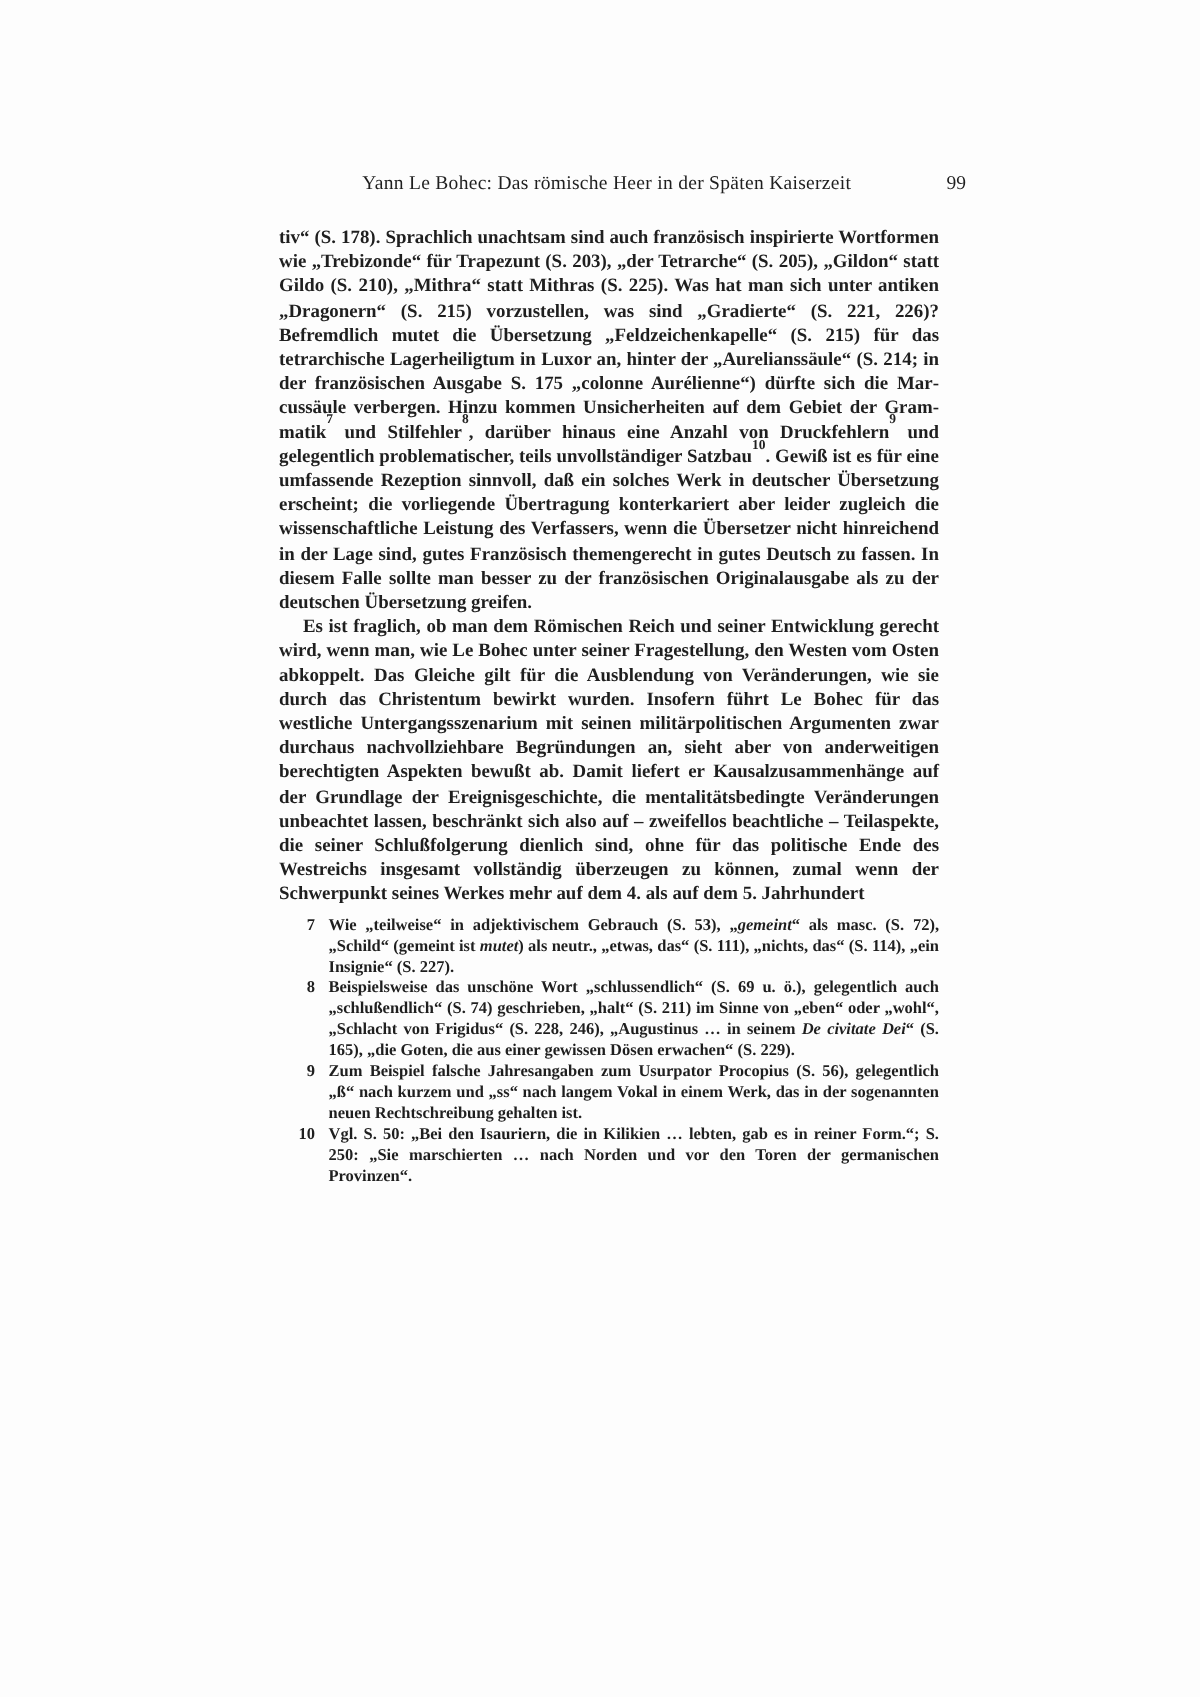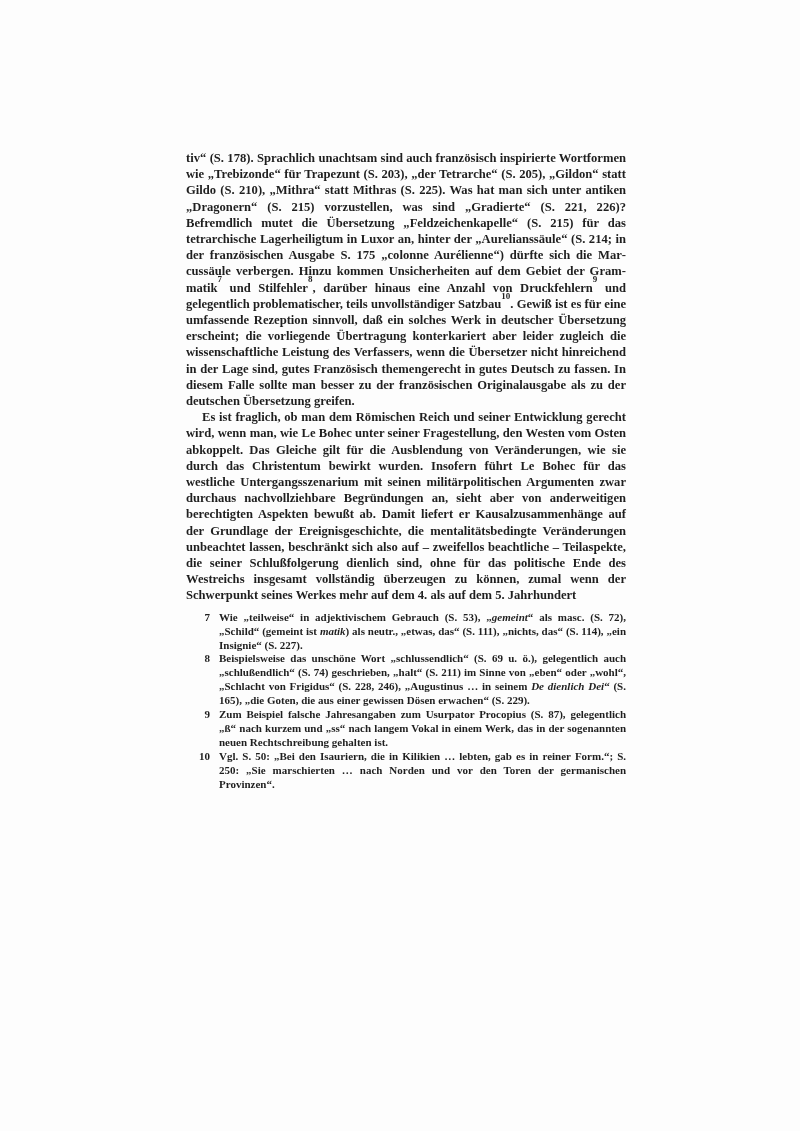--- a/index.html
+++ b/index.html
@@ -74,37 +74,41 @@
     flex: 1;
     margin-left: 9px;
     text-align: justify;
   }
   em { font-style: italic; }
 </style>
 </head>
 <body>
 
 <div class="page">
+  <div class="header">
+    <span class="running-title">Yann Le Bohec: Das römische Heer in der Späten Kaiserzeit</span>
+    <span class="page-number">99</span>
+  </div>
   <div class="content">
     <div class="body-text">
         <div class="paragraph"><span>tiv“ (S. 178). Sprachlich unachtsam sind auch französisch inspirierte Wortfor­men wie „Trebizonde“ für Trapezunt (S. 203), „der Tetrarche“ (S. 205), „Gil­don“ statt Gildo (S. 210), „Mithra“ statt Mithras (S. 225). Was hat man sich unter antiken „Dragonern“ (S. 215) vorzustellen, was sind „Gradierte“ (S. 221, 226)? Befremdlich mutet die Übersetzung „Feldzeichenkapelle“ (S. 215) für das tetrarchische Lagerheiligtum in Luxor an, hinter der „Aurelianssäule“ (S. 214; in der französischen Ausgabe S. 175 „colonne Aurélienne“) dürfte sich die Mar­cussäule verbergen. Hinzu kommen Unsicherheiten auf dem Gebiet der Gram­matik</span><sup>7</sup><span> und Stilfehler</span><sup>8</sup><span>, darüber hinaus eine Anzahl von Druckfehlern</span><sup>9</sup><span> und gelegentlich problematischer, teils unvollständiger Satzbau</span><sup>10</sup><span>. Gewiß ist es für eine umfassende Rezeption sinnvoll, daß ein solches Werk in deutscher Überset­zung erscheint; die vorliegende Übertragung konterkariert aber leider zugleich die wissenschaftliche Leistung des Verfassers, wenn die Übersetzer nicht hinrei­chend in der Lage sind, gutes Französisch themengerecht in gutes Deutsch zu fassen. In diesem Falle sollte man besser zu der französischen Originalausgabe als zu der deutschen Übersetzung greifen.</span></div>
         <div class="paragraph indent"><span>Es ist fraglich, ob man dem Römischen Reich und seiner Entwicklung ge­recht wird, wenn man, wie Le Bohec unter seiner Fragestellung, den Westen vom Osten abkoppelt. Das Gleiche gilt für die Ausblendung von Veränderun­gen, wie sie durch das Christentum bewirkt wurden. Insofern führt Le Bohec für das westliche Untergangsszenarium mit seinen militärpolitischen Argumenten zwar durchaus nachvollziehbare Begründungen an, sieht aber von anderweiti­gen berechtigten Aspekten bewußt ab. Damit liefert er Kausalzusammenhänge auf der Grundlage der Ereignisgeschichte, die mentalitätsbedingte Verände­rungen unbeachtet lassen, beschränkt sich also auf – zweifellos beachtliche – Teilaspekte, die seiner Schlußfolgerung dienlich sind, ohne für das politische Ende des Westreichs insgesamt vollständig überzeugen zu können, zumal wenn der Schwerpunkt seines Werkes mehr auf dem 4. als auf dem 5. Jahrhundert</span></div>
       </div>
     <div class="footnotes">
         <div class="footnote">
           <span class="fn-num">7</span>
-          <span class="fn-text"><span>Wie „teilweise“ in adjektivischem Gebrauch (S. 53), „</span><em>gemeint</em><span>“ als masc. (S. 72), „Schild“ (gemeint ist </span><em>matik</em><span>) als neutr., „etwas, das“ (S. 111), „nichts, das“ (S. 114), „ein Insignie“ (S. 227).</span></span>
+          <span class="fn-text"><span>Wie „teilweise“ in adjektivischem Gebrauch (S. 53), „</span><em>gemeint</em><span>“ als masc. (S. 72), „Schild“ (gemeint ist </span><em>mutet</em><span>) als neutr., „etwas, das“ (S. 111), „nichts, das“ (S. 114), „ein Insignie“ (S. 227).</span></span>
         </div>
         <div class="footnote">
           <span class="fn-num">8</span>
-          <span class="fn-text"><span>Beispielsweise das unschöne Wort „schlussendlich“ (S. 69 u. ö.), gelegentlich auch „schlußendlich“ (S. 74) geschrieben, „halt“ (S. 211) im Sinne von „eben“ oder „wohl“, „Schlacht von Frigidus“ (S. 228, 246), „Augustinus … in seinem </span><em>De dienlich Dei</em><span>“ (S. 165), „die Goten, die aus einer gewissen Dösen erwachen“ (S. 229).</span></span>
+          <span class="fn-text"><span>Beispielsweise das unschöne Wort „schlussendlich“ (S. 69 u. ö.), gelegentlich auch „schlußendlich“ (S. 74) geschrieben, „halt“ (S. 211) im Sinne von „eben“ oder „wohl“, „Schlacht von Frigidus“ (S. 228, 246), „Augustinus … in seinem </span><em>De civitate Dei</em><span>“ (S. 165), „die Goten, die aus einer gewissen Dösen erwachen“ (S. 229).</span></span>
         </div>
         <div class="footnote">
           <span class="fn-num">9</span>
-          <span class="fn-text"><span>Zum Beispiel falsche Jahresangaben zum Usurpator Procopius (S. 87), gelegent­lich „ß“ nach kurzem und „ss“ nach langem Vokal in einem Werk, das in der sogenannten neuen Rechtschreibung gehalten ist.</span></span>
+          <span class="fn-text"><span>Zum Beispiel falsche Jahresangaben zum Usurpator Procopius (S. 56), gelegent­lich „ß“ nach kurzem und „ss“ nach langem Vokal in einem Werk, das in der sogenannten neuen Rechtschreibung gehalten ist.</span></span>
         </div>
         <div class="footnote">
           <span class="fn-num">10</span>
           <span class="fn-text"><span>Vgl. S. 50: „Bei den Isauriern, die in Kilikien … lebten, gab es in reiner Form.“; S. 250: „Sie marschierten … nach Norden und vor den Toren der germanischen Provinzen“.</span></span>
         </div>
       </div>
   </div>
 </div>
 
 </body></html>

